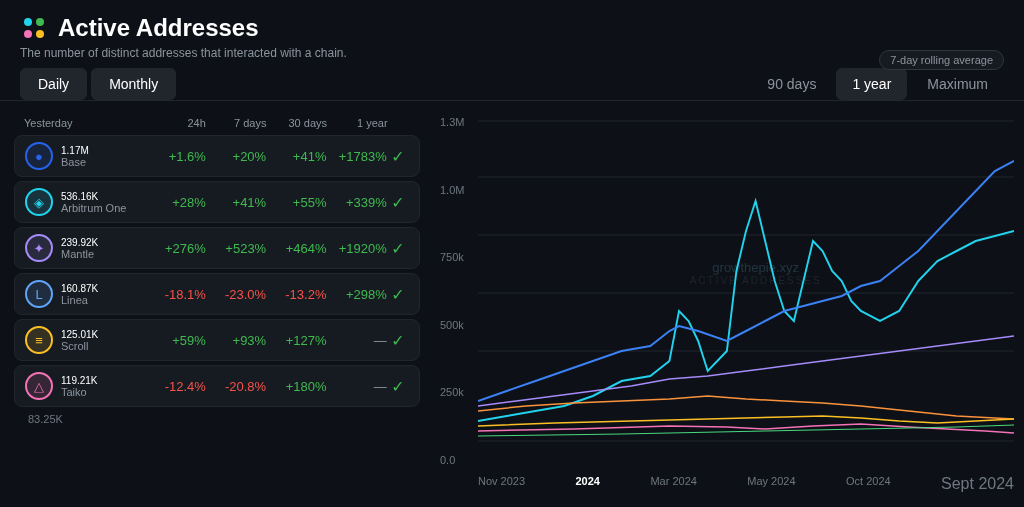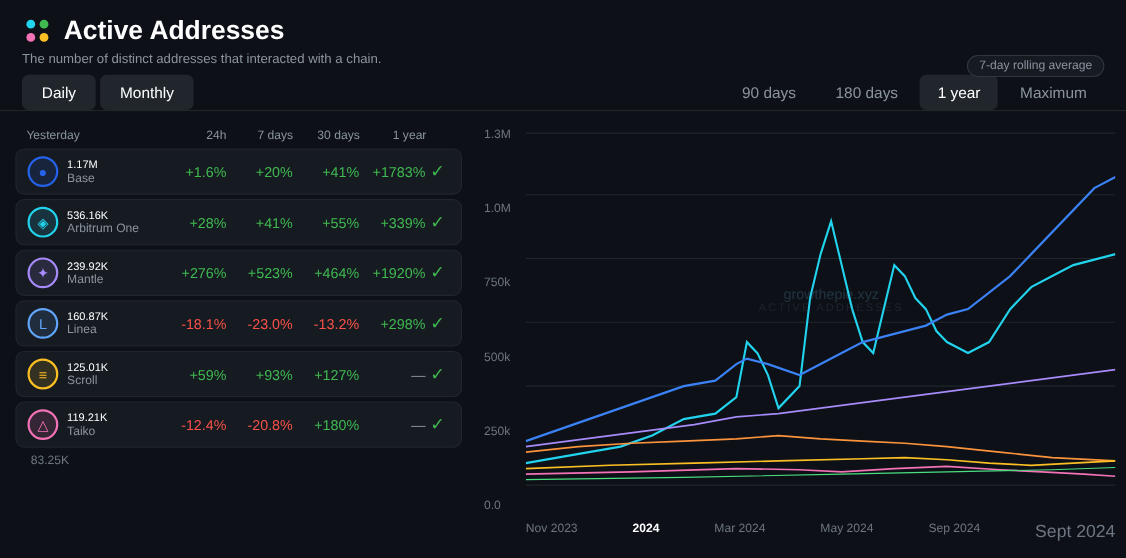--- a/index.html
+++ b/index.html
@@ -222,21 +222,20 @@
   <div class="subtitle">The number of distinct addresses that interacted with a chain.</div>
 
   <div class="controls-row">
     <div class="rolling-badge">7-day rolling average</div>
     <div class="tab-group">
       <button class="tab active">Daily</button>
       <button class="tab active" style="background:#21262d;color:#fff;">Monthly</button>
     </div>
     <div class="time-group">
       <button class="time-btn">90 days</button>
-      <button class="time-btn">180 days</button>
       <button class="time-btn active" style="background:#21262d;color:#fff;">1 year</button>
       <button class="time-btn">Maximum</button>
     </div>
   </div>
 
   <div class="main-content">
 
     <div class="table-section">
       <div class="table-header">
         <span class="th-name">Yesterday</span>
@@ -386,18 +385,18 @@
         <div class="watermark" style="position:absolute;top:45%;left:55%;transform:translate(-50%,-50%);">
           <div style="font-size:13px;color:#7dd3fc;opacity:0.5;">growthepie.xyz</div>
           <div style="font-size:10px;color:#6e7681;letter-spacing:2px;opacity:0.5;">ACTIVE ADDRESSES</div>
         </div>
       </div>
       <div class="x-axis-labels" id="x-labels">
           <span style="font-size: 11px; color: rgb(110, 118, 129); font-weight: normal;">Nov 2023</span>
           <span style="font-size: 11px; color: rgb(255, 255, 255); font-weight: 600;">2024</span>
           <span style="font-size: 11px; color: rgb(110, 118, 129); font-weight: normal;">Mar 2024</span>
           <span style="font-size: 11px; color: rgb(110, 118, 129); font-weight: normal;">May 2024</span>
-          <span style="font-size: 11px; color: rgb(110, 118, 129); font-weight: normal;">Sep 2024</span>
+          <span style="font-size: 11px; color: rgb(110, 118, 129); font-weight: normal;">Oct 2024</span>
           <span style="font-size: 16px; color: rgb(110, 118, 129); font-weight: normal;">Sept 2024</span>
         </div>
     </div>
   </div>
 </div>
 
 </body></html>

